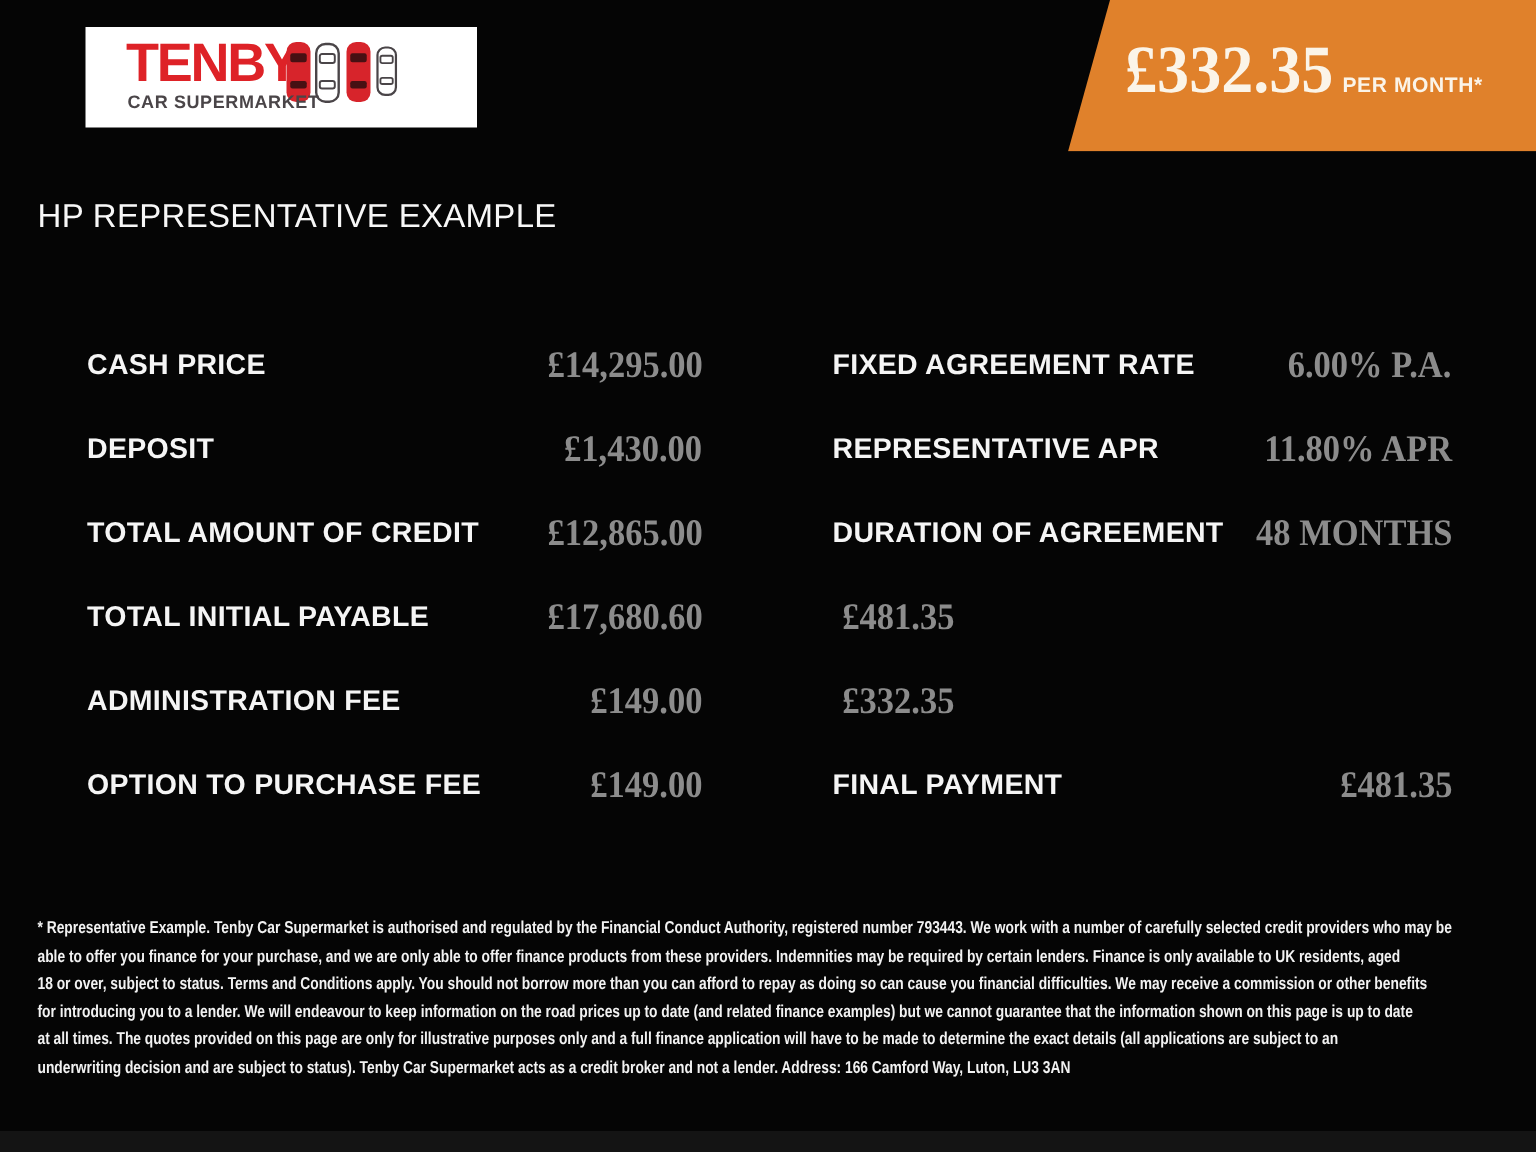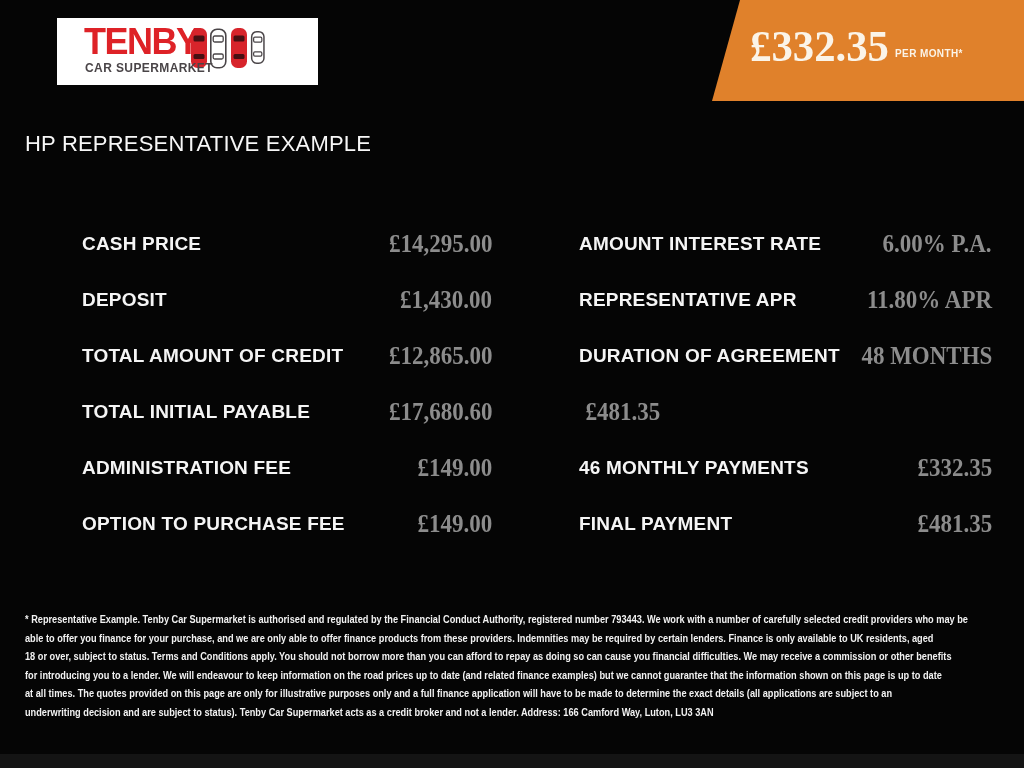--- a/index.html
+++ b/index.html
@@ -34,32 +34,32 @@
   }
   .banner-amount {
     position:absolute; left:38px; top:20px;
     font-family:"Liberation Serif", serif;
     font-size:45px; font-weight:700; color:#FBF4E8;
     transform:scaleX(.95); transform-origin:left center;
     white-space:nowrap;
   }
   .banner-period {
     position:absolute; left:183px; top:48px;
-    font-size:10px; font-weight:700; letter-spacing:.4px; color:#FBF4E8;
+    font-size:14px; font-weight:700; letter-spacing:.4px; color:#FBF4E8;
     white-space:nowrap;
   }
 
   
   .page-heading {
     position:absolute; left:25px; top:131px;
     font-size:22px; font-weight:400; letter-spacing:.2px; color:#F7F7F7;
   }
 
   
-  .fin-col { position:absolute; top:216px;margin-left:24px; }
+  .fin-col { position:absolute; top:216px; }
   .fin-col.left  { left:58px;  width:410px; }
   .fin-col.right { left:555px; width:413px; }
   .fin-row {
     height:56px; display:flex; justify-content:space-between; align-items:center;
   }
   .fin-label {
     font-size:19px; font-weight:700; letter-spacing:.2px; color:#F5F5F5;
     white-space:nowrap;
   }
   .fin-value {
@@ -149,36 +149,35 @@
     <span class="fin-value">£149.00</span>
   </div>
   <div class="fin-row">
     <span class="fin-label">OPTION TO PURCHASE FEE</span>
     <span class="fin-value">£149.00</span>
   </div>
 </div>
 
 <div class="fin-col right">
   <div class="fin-row">
-    <span class="fin-label">AMOUNT INTEREST RATE</span>
+    <span class="fin-label">FIXED AGREEMENT RATE</span>
     <span class="fin-value">6.00% P.A.</span>
   </div>
   <div class="fin-row">
     <span class="fin-label">REPRESENTATIVE APR</span>
     <span class="fin-value">11.80% APR</span>
   </div>
   <div class="fin-row">
     <span class="fin-label">DURATION OF AGREEMENT</span>
     <span class="fin-value">48 MONTHS</span>
   </div>
   <div class="fin-row">
     <span class="fin-value">£481.35</span>
   </div>
   <div class="fin-row">
-    <span class="fin-label">46 MONTHLY PAYMENTS</span>
     <span class="fin-value">£332.35</span>
   </div>
   <div class="fin-row">
     <span class="fin-label">FINAL PAYMENT</span>
     <span class="fin-value">£481.35</span>
   </div>
 </div>
 
 <div class="disclaimer">
   <div class="disclaimer-line">* Representative Example. Tenby Car Supermarket is authorised and regulated by the Financial Conduct Authority, registered number 793443. We work with a number of carefully selected credit providers who may be</div>

